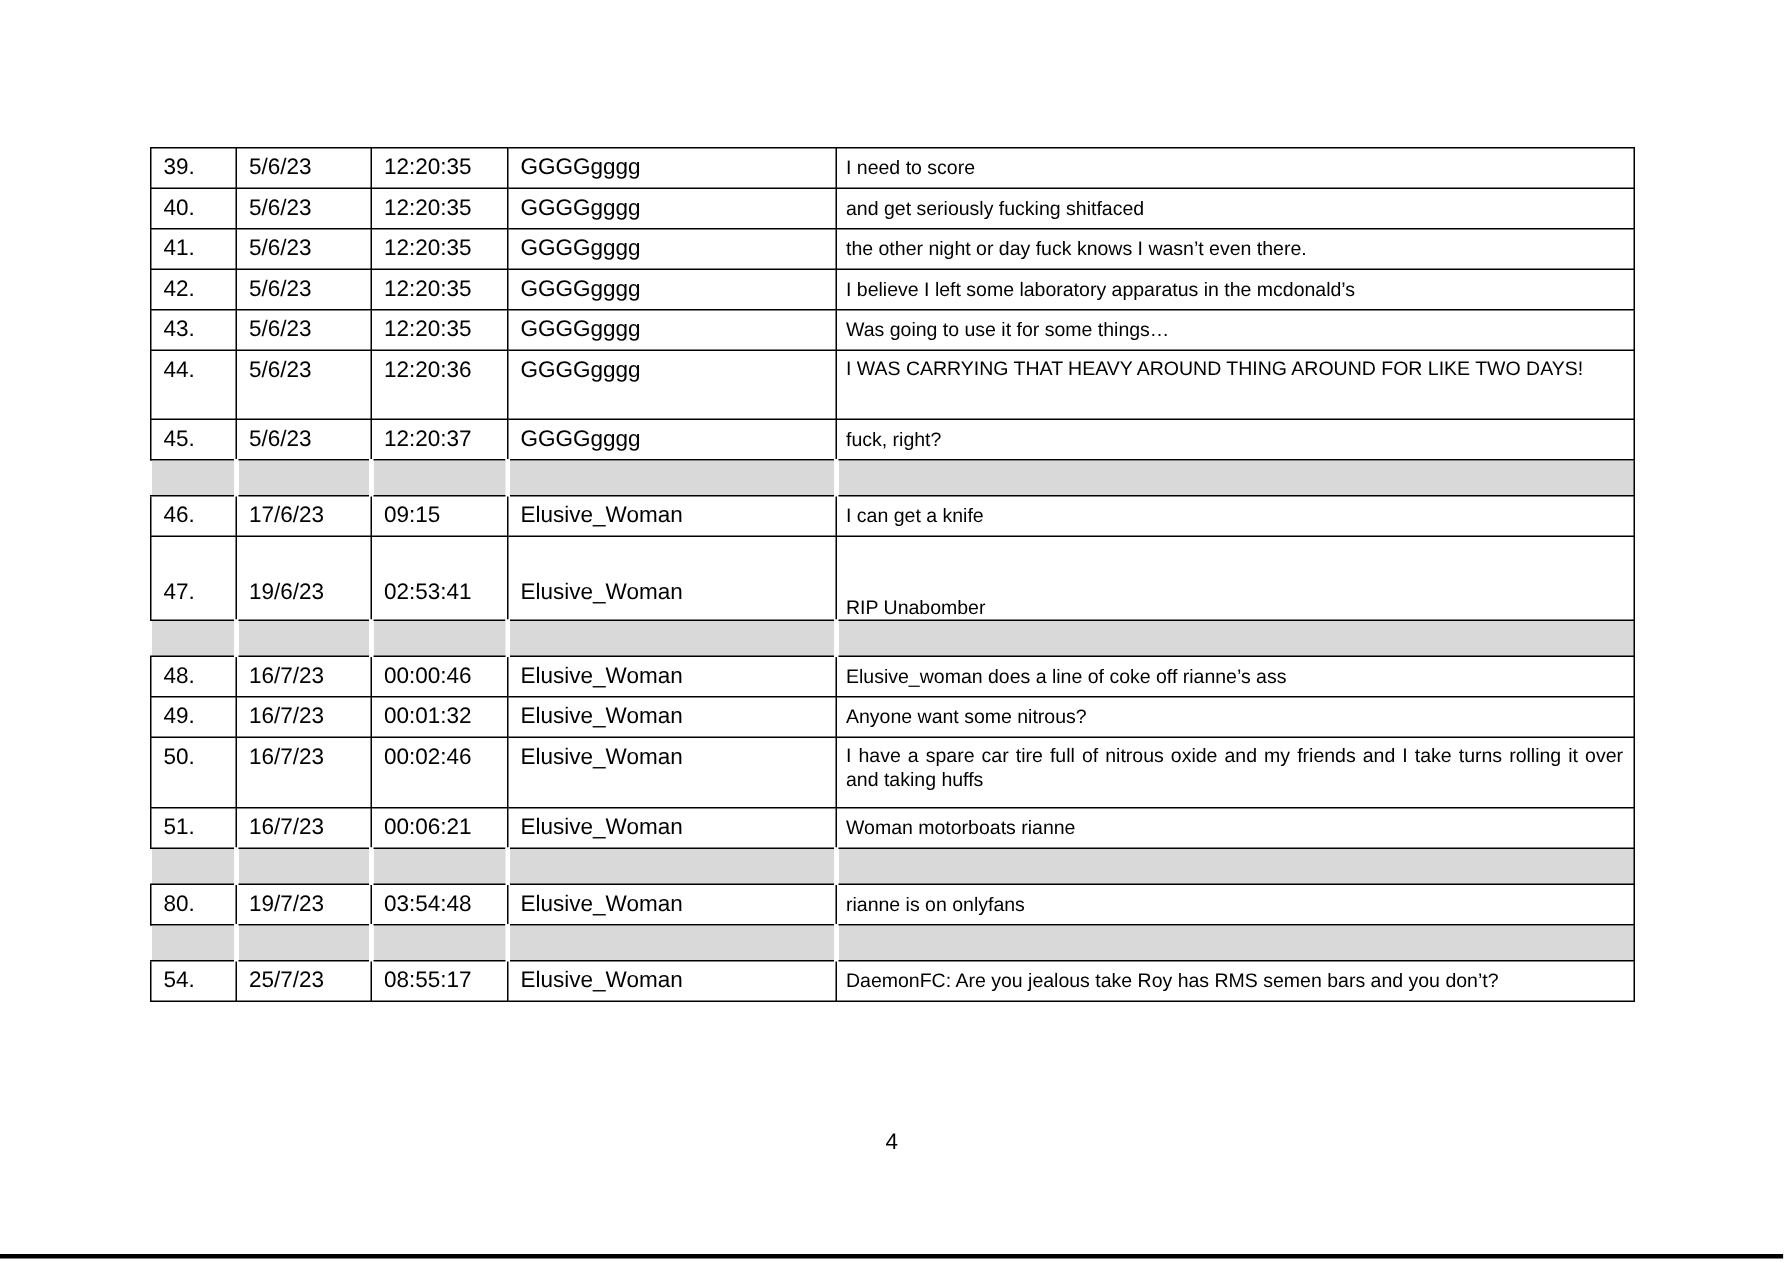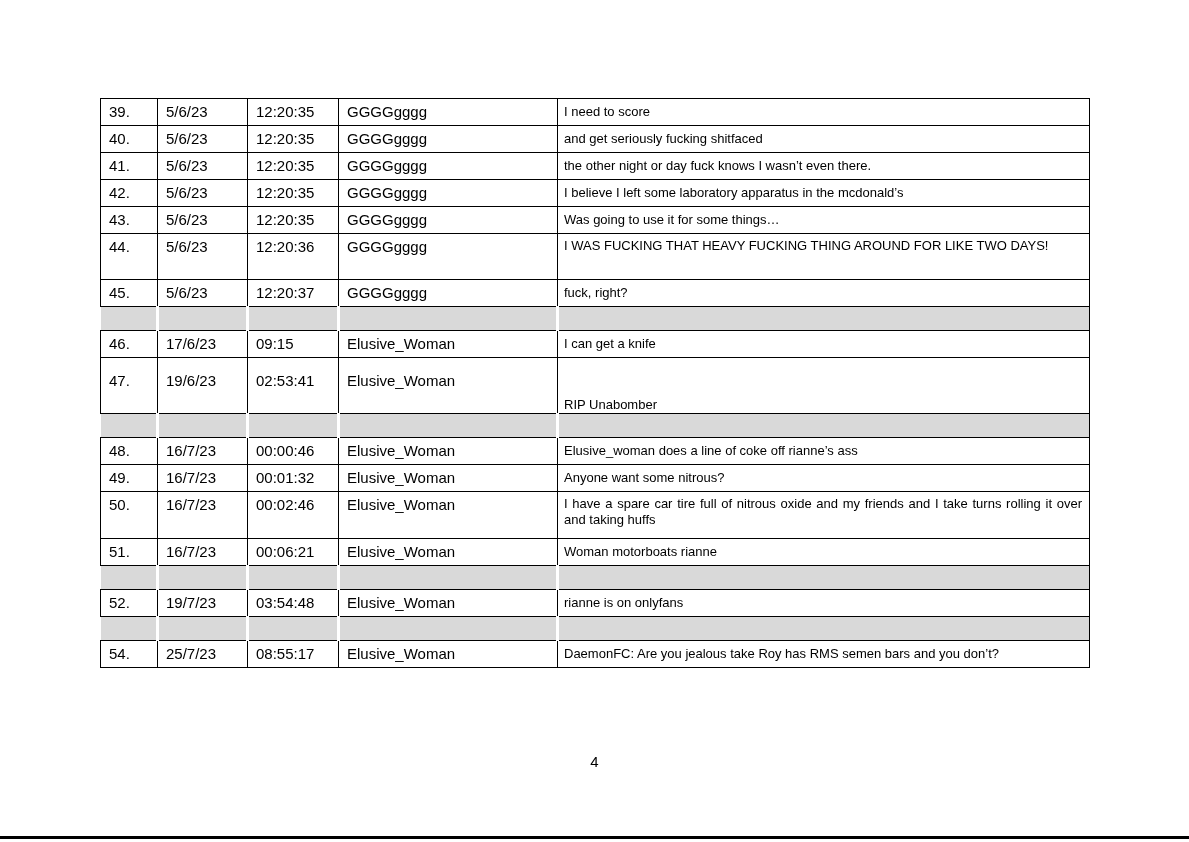--- a/index.html
+++ b/index.html
@@ -44,21 +44,21 @@
   tr.h-47    { height: 56px; }
   tr.h-50    { height: 47px; }
   tr.h-53    { height: 47px; }
   tr.h-sep   { height: 24px; }
 
   
   tr.multi td       { vertical-align: top; padding-top: 4px; }
   tr.multi td.msg   { text-align: justify; padding-top: 4px; }
 
   
-  tr.tall td        { vertical-align: bottom; padding-bottom: 23px; }
+  tr.tall td        { vertical-align: bottom; padding-bottom: 9px; }
 
   
   tr.sep td {
     background: #d9d9d9;
     border-top: 1px solid #000000;
     border-bottom: 1px solid #000000;
     border-left: 3px solid #ffffff;
     border-right: 0;
     padding: 0;
   }
@@ -129,21 +129,21 @@
         <td>5/6/23</td>
         <td>12:20:35</td>
         <td>GGGGgggg</td>
         <td class="msg">Was going to use it for some things…</td>
       </tr>
       <tr class="h-44 multi">
         <td>44.</td>
         <td>5/6/23</td>
         <td>12:20:36</td>
         <td>GGGGgggg</td>
-        <td class="msg">I WAS FUCKING THAT HEAVY FUCKING THING AROUND FOR LIKE TWO DAYS!</td>
+        <td class="msg">I WAS CARRYING THAT HEAVY AROUND THING AROUND FOR LIKE TWO DAYS!</td>
       </tr>
       <tr class="h-norm">
         <td>45.</td>
         <td>5/6/23</td>
         <td>12:20:37</td>
         <td>GGGGgggg</td>
         <td class="msg">fuck, right?</td>
       </tr>
       <tr class="h-sep sep">
         <td class="first"></td>
@@ -202,21 +202,21 @@
         <td class="msg">Woman motorboats rianne</td>
       </tr>
       <tr class="h-sep sep">
         <td class="first"></td>
         <td></td>
         <td></td>
         <td></td>
         <td class="last"></td>
       </tr>
       <tr class="h-norm">
-        <td>52.</td>
+        <td>80.</td>
         <td>19/7/23</td>
         <td>03:54:48</td>
         <td>Elusive_Woman</td>
         <td class="msg">rianne is on onlyfans</td>
       </tr>
       <tr class="h-sep sep">
         <td class="first"></td>
         <td></td>
         <td></td>
         <td></td>

